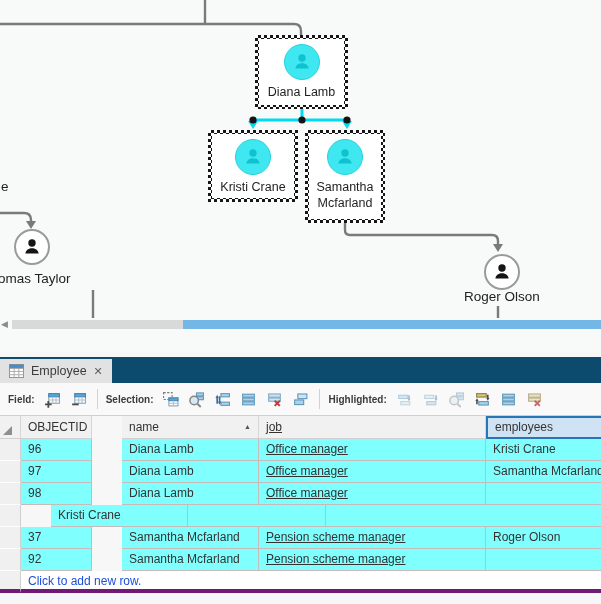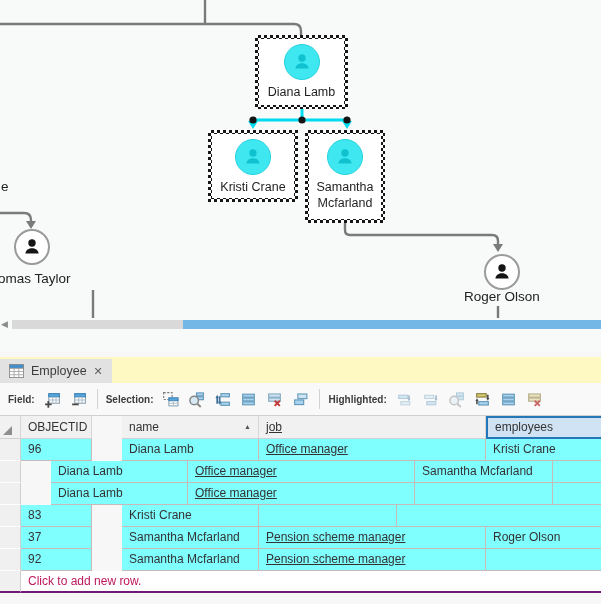--- a/index.html
+++ b/index.html
@@ -21,21 +21,21 @@
      border:2px solid #9a9a9a;box-sizing:border-box;display:flex;align-items:center;justify-content:center;}
   .person-circle svg{width:24px;height:24px;}
   .node-label{position:absolute;font-size:13.5px;color:#222;}
   
   #hscroll{position:absolute;left:0;top:319px;width:601px;height:11px;}
   #hscroll .larrow{position:absolute;left:1px;top:0px;font-size:9px;line-height:11px;color:#8a8a8a;}
   #hscroll .track{position:absolute;left:12px;top:1px;right:0;height:9px;background:#d9d9d9;}
   #hscroll .thumb{position:absolute;left:183px;top:1px;width:418px;height:9px;background:#72b7e6;}
   
   #panel{position:absolute;left:0;top:352px;width:601px;height:252px;background:#f7f7f7;}
-  #tabbar{position:absolute;left:0;top:5px;width:601px;height:26px;background:#fef9c3;
+  #tabbar{position:absolute;left:0;top:5px;width:601px;height:26px;background:#0c4a6e;
      border-bottom:1px solid #d2d2d2;}
   #tab{position:absolute;left:0;top:2px;height:24px;background:#e2e2e2;display:flex;
      align-items:center;padding:0 9px;gap:7px;}
   #tab .tab-title{font-size:12.5px;color:#3c3c3c;}
   #tab .tab-close{font-size:11px;color:#5f5f5f;cursor:default;}
   #toolbar{position:absolute;left:0;top:31px;width:601px;height:32px;background:#f9f9f9;
      display:flex;align-items:center;padding-left:8px;gap:5px;box-sizing:border-box;}
   .tlabel{font-size:10px;font-weight:bold;color:#3b3b3b;margin-right:2px;white-space:nowrap;}
   .tbtn{width:21px;height:22px;display:flex;align-items:center;justify-content:center;flex:none;}
   .tbtn svg{width:17px;height:17px;}
@@ -56,21 +56,21 @@
   .sort-icon{position:absolute;right:7px;top:0;font-size:7px;color:#555;line-height:22px;}
   .th.selected{background:#cfe3f5;border:2px solid #2677b8;line-height:19px;}
   .rowr{height:22px;}
   .td{background:#80ffff;border-right:1px solid #c9baba;border-bottom:1px solid #c9baba;
       font-size:12px;color:#333;line-height:21px;padding:0 13px 0 7px;}
   .td.sel-col{width:21px;background:#f0f0f0;border-right:1px solid #cfcfcf;
       border-bottom:1px solid #fdfdfd;padding:0;}
   .c-oid{width:71px;}  .c-name{width:137px;margin-left:30px;}  .c-job{width:227px;text-decoration:underline;}
   .c-emp{width:138px;} .c-x{flex:1 1 auto;border-right:none;}
   .th.c-emp{width:138px;}
-  .newrow .td{background:#fff;border-right:none;border-bottom:2px solid #701a75;color:#be185d;}
+  .newrow .td{background:#fff;border-right:none;border-bottom:4px solid #701a75;color:#1d4ed8;}
   .newrow .td.sel-col{background:#f0f0f0;border-right:1px solid #cfcfcf;}
 </style>
 </head>
 <body>
 
 <div id="app">
 
   <div id="diagram">
     <svg id="edges" width="601" height="352">
       <g stroke="#7a7a7a" stroke-width="2.4" fill="none">
@@ -313,37 +313,38 @@
         <div class="td sel-col"></div>
         <div class="td c-oid">96</div>
         <div class="td c-name">Diana Lamb</div>
         <div class="td c-job">Office manager</div>
         <div class="td c-emp">Kristi Crane</div>
         <div class="td c-x"></div>
       </div>
 
       <div class="tr rowr">
         <div class="td sel-col"></div>
+        <div class="td c-oid">97</div>
         <div class="td c-name">Diana Lamb</div>
         <div class="td c-job">Office manager</div>
         <div class="td c-emp">Samantha Mcfarland</div>
         <div class="td c-x"></div>
       </div>
 
       <div class="tr rowr">
         <div class="td sel-col"></div>
+        <div class="td c-oid">98</div>
         <div class="td c-name">Diana Lamb</div>
         <div class="td c-job">Office manager</div>
         <div class="td c-emp"></div>
         <div class="td c-x"></div>
       </div>
 
       <div class="tr rowr">
         <div class="td sel-col"></div>
-        <div class="td c-oid">83</div>
         <div class="td c-name">Kristi Crane</div>
         <div class="td c-emp"></div>
         <div class="td c-x"></div>
       </div>
 
       <div class="tr rowr">
         <div class="td sel-col"></div>
         <div class="td c-oid">37</div>
         <div class="td c-name">Samantha Mcfarland</div>
         <div class="td c-job">Pension scheme manager</div>

